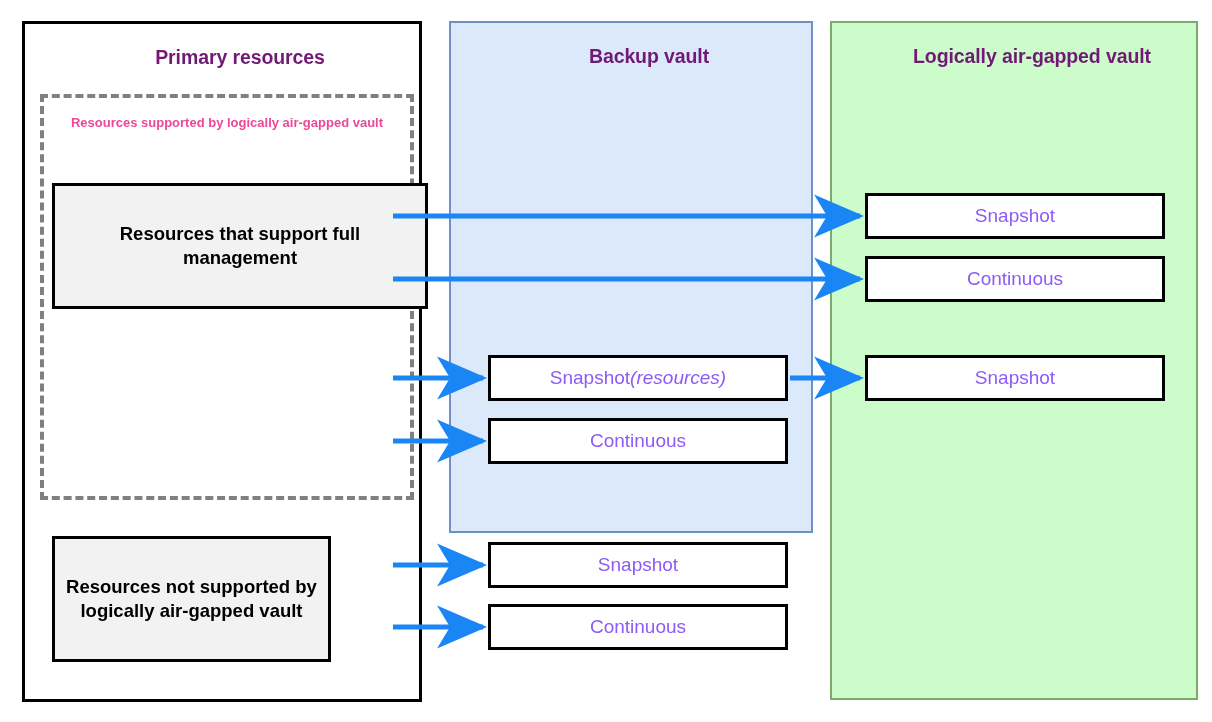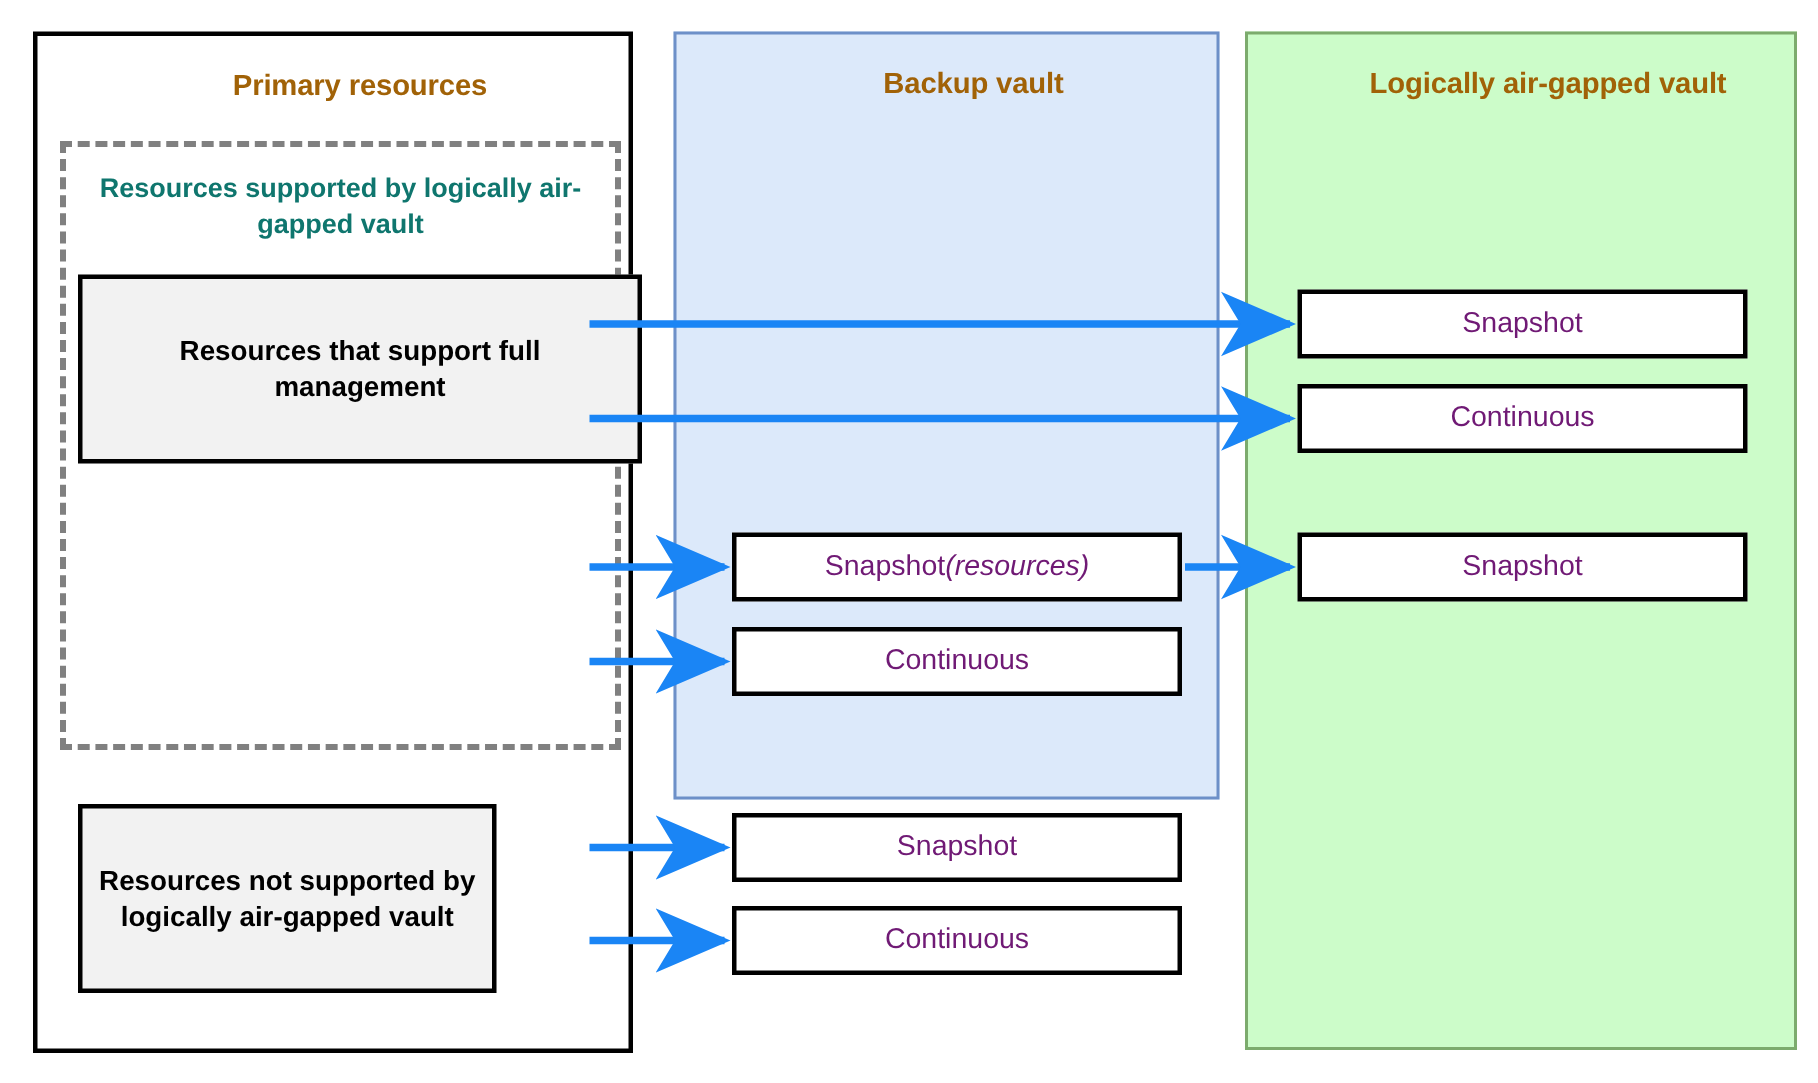--- a/index.html
+++ b/index.html
@@ -49,45 +49,45 @@
   }
 
   .col-title {
     position: absolute;
     left: 0;
     right: 0;
     top: 22px;
     text-align: center;
     font-size: 19.5px;
     font-weight: bold;
-    color: #a16207;
+    color: #701a75;
     letter-spacing: -0.1px;
     padding-left: 36px;
   }
 
   
   .dashed-group {
     position: absolute;
     left: 40px;
     top: 94px;
     width: 374px;
     height: 406px;
     box-sizing: border-box;
     border: 4px dashed #808080;
   }
   .dashed-label {
     position: absolute;
     left: 14px;
     right: 14px;
     top: 16px;
     text-align: center;
-    font-size: 18px;
+    font-size: 13px;
     font-weight: bold;
     line-height: 1.33;
-    color: #0f766e;
+    color: #ec4899;
   }
 
   
   .res-box {
     position: absolute;
     box-sizing: border-box;
     background: #f2f2f2;
     border: 3px solid #000000;
     display: flex;
     align-items: center;
@@ -107,21 +107,21 @@
   .vault-box {
     position: absolute;
     box-sizing: border-box;
     background: #ffffff;
     border: 3px solid #000000;
     display: flex;
     align-items: center;
     justify-content: center;
     text-align: center;
     font-size: 19px;
-    color: #701a75;
+    color: #8b5cf6;
     white-space: nowrap;
   }
   .vault-box .ital { font-style: italic; }
 
   .bv-snap-temp { left: 488px; top: 355px; width: 300px; height: 46px; }
   .bv-cont-1    { left: 488px; top: 418px; width: 300px; height: 46px; }
   .bv-snap-2    { left: 488px; top: 542px; width: 300px; height: 46px; }
   .bv-cont-2    { left: 488px; top: 604px; width: 300px; height: 46px; }
 
   .lag-snap-1 { left: 865px; top: 193px; width: 300px; height: 46px; }

